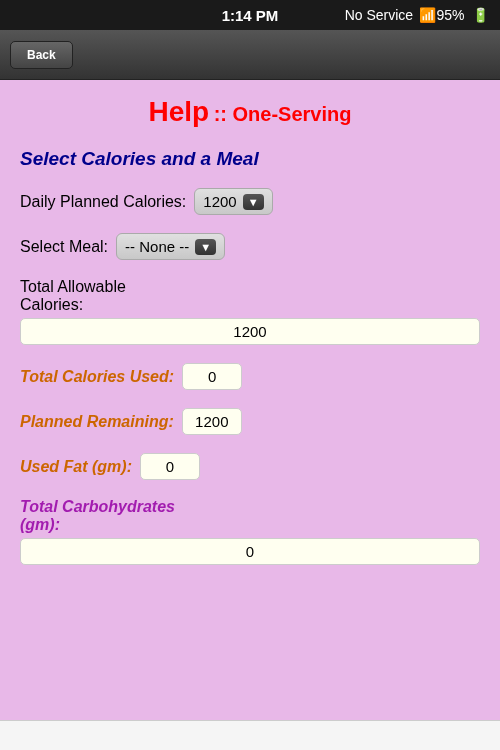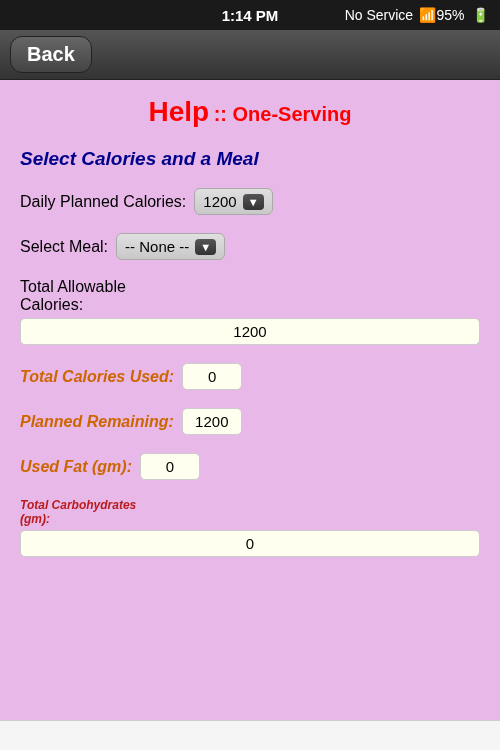--- a/index.html
+++ b/index.html
@@ -51,23 +51,23 @@
       background: linear-gradient(to bottom, #555, #333);
       height: 50px;
       display: flex;
       align-items: center;
       padding: 0 10px;
       border-bottom: 1px solid #222;
     }
     .back-button {
       background: linear-gradient(to bottom, #666, #444);
       border: 1px solid #222;
-      border-radius: 12px;
+      border-radius: 5px;
       color: #fff;
-      font-size: 20px;
+      font-size: 12px;
       font-weight: 600;
       padding: 6px 16px;
       cursor: pointer;
     }
 
     
     .content {
       background: #e8b8e8;
       height: calc(750px - 34px - 50px);
       padding: 16px 20px;
@@ -246,19 +246,19 @@
     <span class="form-label-orange">Planned Remaining:</span>
     <div class="value-box">1200</div>
   </div>
 
   <div class="form-row">
     <span class="form-label-orange">Used Fat (gm):</span>
     <div class="value-box">0</div>
   </div>
 
   <div class="allowable-row">
-    <div style="color:#b91c1c; font-size:12px; font-weight:bold; font-style:italic; margin-bottom:4px;">Total Carbohydrates<br>(gm):</div>
+    <div style="color:#a21caf; font-size:16px; font-weight:bold; font-style:italic; margin-bottom:4px;">Total Carbohydrates<br>(gm):</div>
     <div class="value-box">0</div>
   </div>
 
 </div>
 
 <div class="bottom-bar"></div>
 
 </body></html>

